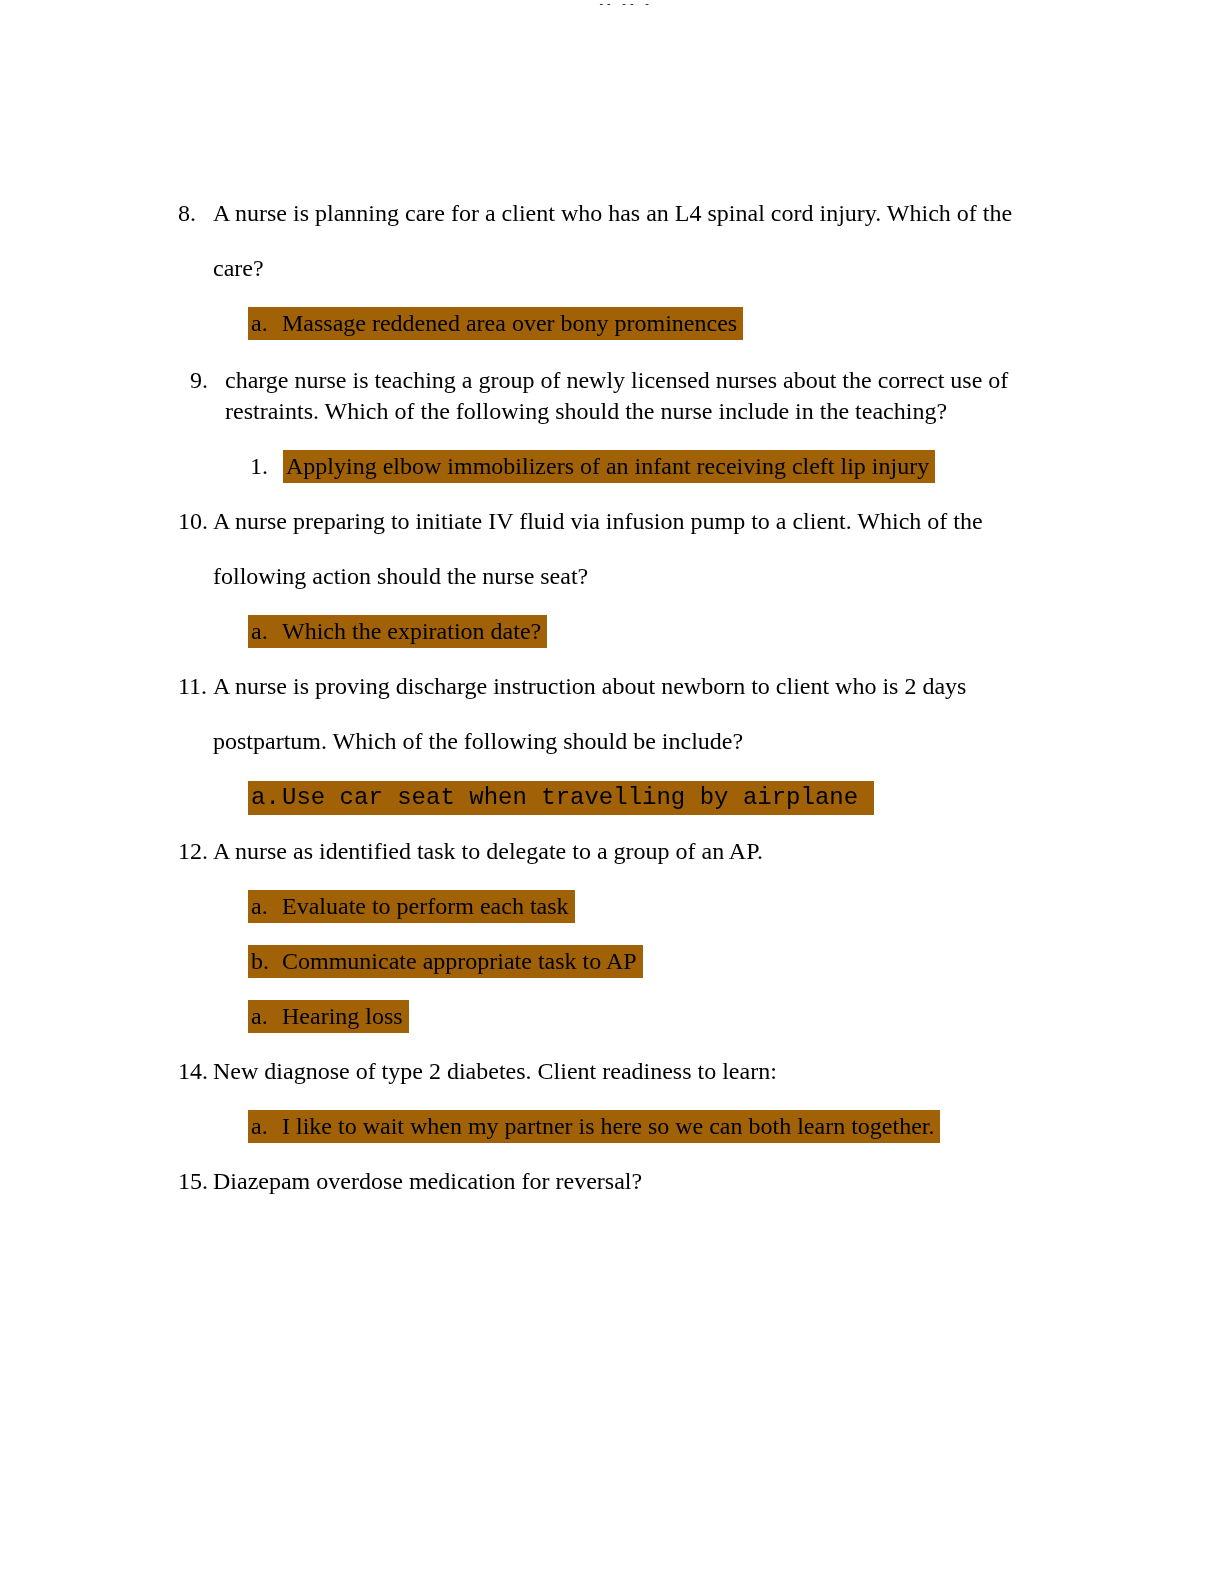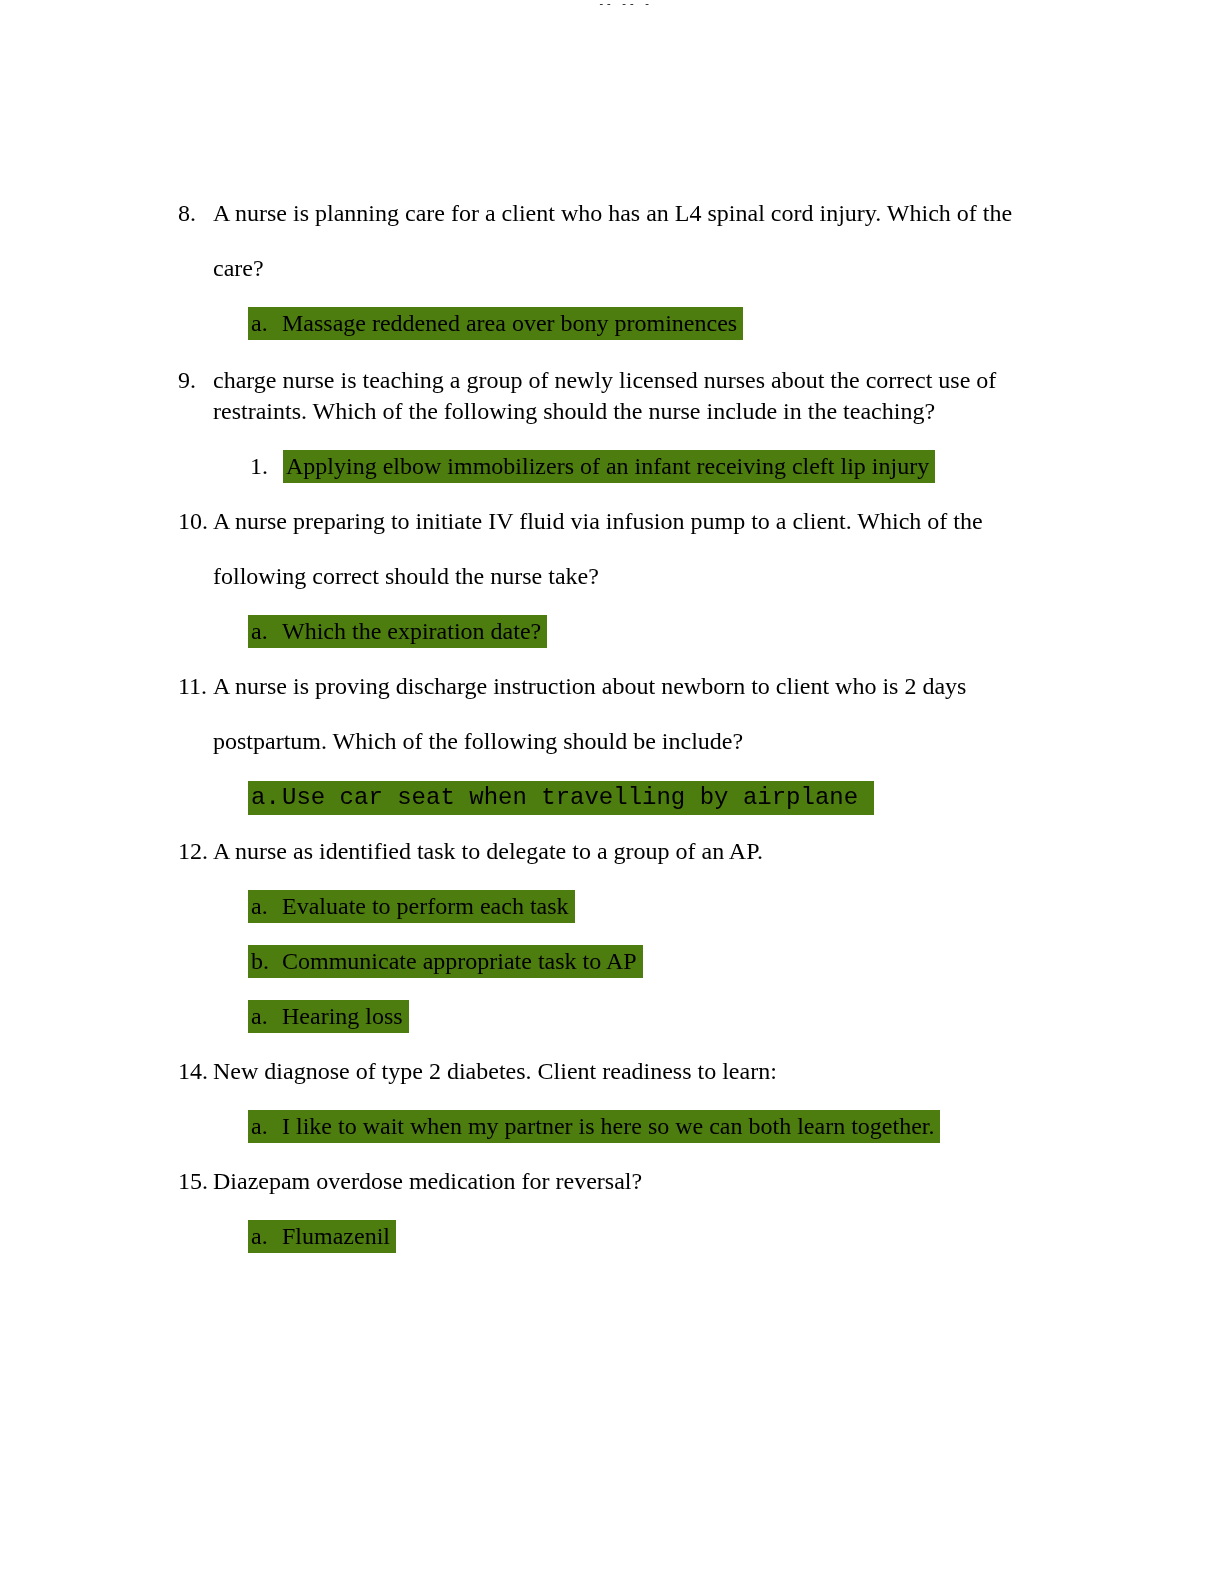--- a/index.html
+++ b/index.html
@@ -30,29 +30,29 @@
     color: #111;
   }
   .line {
     height: 55px;
     line-height: 55px;
     white-space: pre;
   }
   .num { display: inline-block; width: 35px; }
   .cont { padding-left: 35px; }
   
-  .sline { height: 31px; line-height: 31px; }
+  .sline { height: 31px; line-height: 31px; margin-left: 12px; }
   .q9 { margin-top: 14px; }
   
   .aline { padding-left: 70px; }
   .aline9 { padding-left: 72px; margin-top: 12px; }
   .amark { display: inline-block; width: 31px; }
   .amark9 { display: inline-block; width: 33px; }
   .hl {
-    background: #4d7c0f;
+    background: #a16207;
     padding: 3px 6px 4px 3px;
   }
   .hl-trail { padding-right: 16px; font-family: Liberation Mono, monospace; }
 </style>
 </head>
 <body>
 
 <div class="doc">
 
   <div class="header-fragment">-- -- -</div>
@@ -64,21 +64,21 @@
   </div>
 
   <div class="q q9">
     <div class="line sline"><span class="num">9.</span><span>charge nurse is teaching a group of newly licensed nurses about the correct use of</span></div>
     <div class="line sline cont">restraints. Which of the following should the nurse include in the teaching?</div>
     <div class="line aline9"><span class="amark9">1.</span><span class="hl"><span>Applying elbow immobilizers of an infant receiving cleft lip injury</span></span></div>
   </div>
 
   <div class="q">
     <div class="line"><span class="num">10.</span><span>A nurse preparing to initiate IV fluid via infusion pump to a client. Which of the</span></div>
-    <div class="line cont">following correct should the nurse take?</div>
+    <div class="line cont">following action should the nurse seat?</div>
     <div class="line aline"><span class="hl"><span class="amark">a.</span><span>Which the expiration date?</span></span></div>
   </div>
 
   <div class="q">
     <div class="line"><span class="num">11.</span><span>A nurse is proving discharge instruction about newborn to client who is 2 days</span></div>
     <div class="line cont">postpartum. Which of the following should be include?</div>
     <div class="line aline"><span class="hl hl-trail"><span class="amark">a.</span><span>Use car seat when travelling by airplane</span></span></div>
   </div>
 
   <div class="q">
@@ -91,16 +91,15 @@
     <div class="line aline"><span class="hl"><span class="amark">a.</span><span>Hearing loss</span></span></div>
   </div>
 
   <div class="q">
     <div class="line"><span class="num">14.</span><span>New diagnose of type 2 diabetes. Client readiness to learn:</span></div>
     <div class="line aline"><span class="hl"><span class="amark">a.</span><span>I like to wait when my partner is here so we can both learn together.</span></span></div>
   </div>
 
   <div class="q">
     <div class="line"><span class="num">15.</span><span>Diazepam overdose medication for reversal?</span></div>
-    <div class="line aline"><span class="hl"><span class="amark">a.</span><span>Flumazenil</span></span></div>
   </div>
 
 </div>
 
 </body></html>

